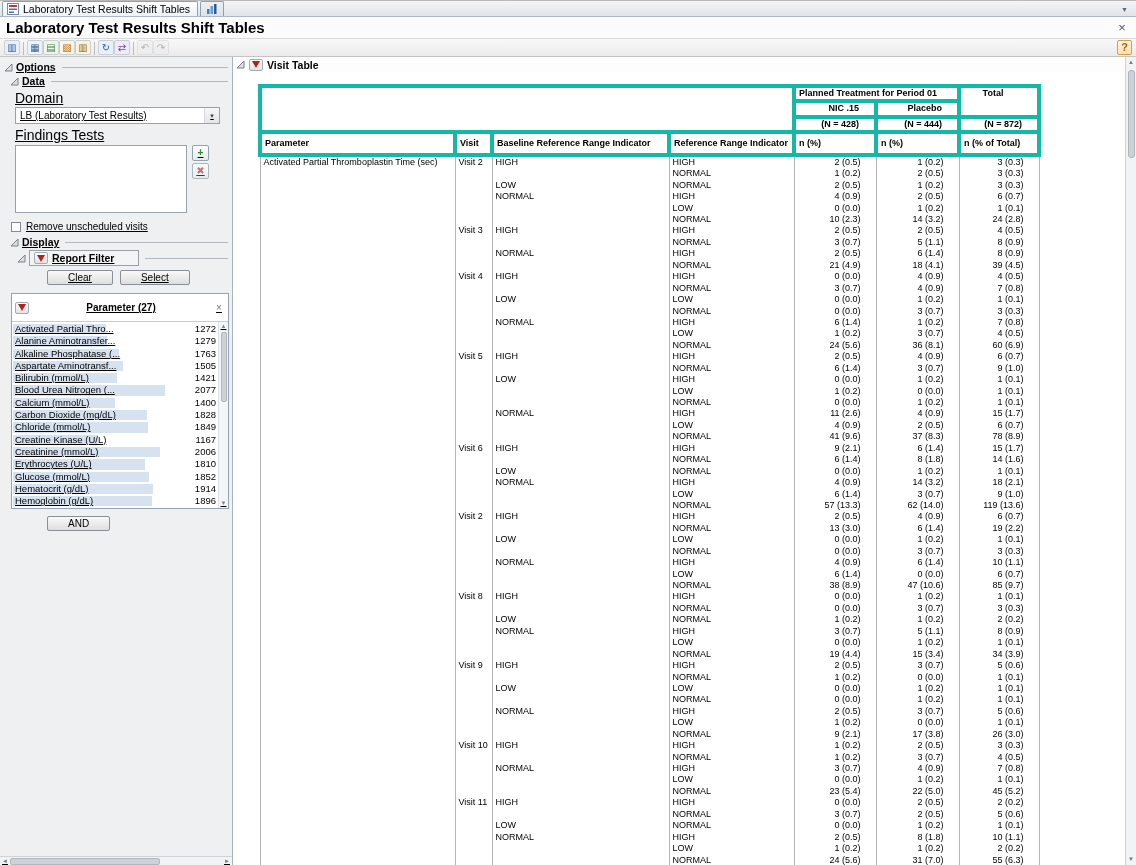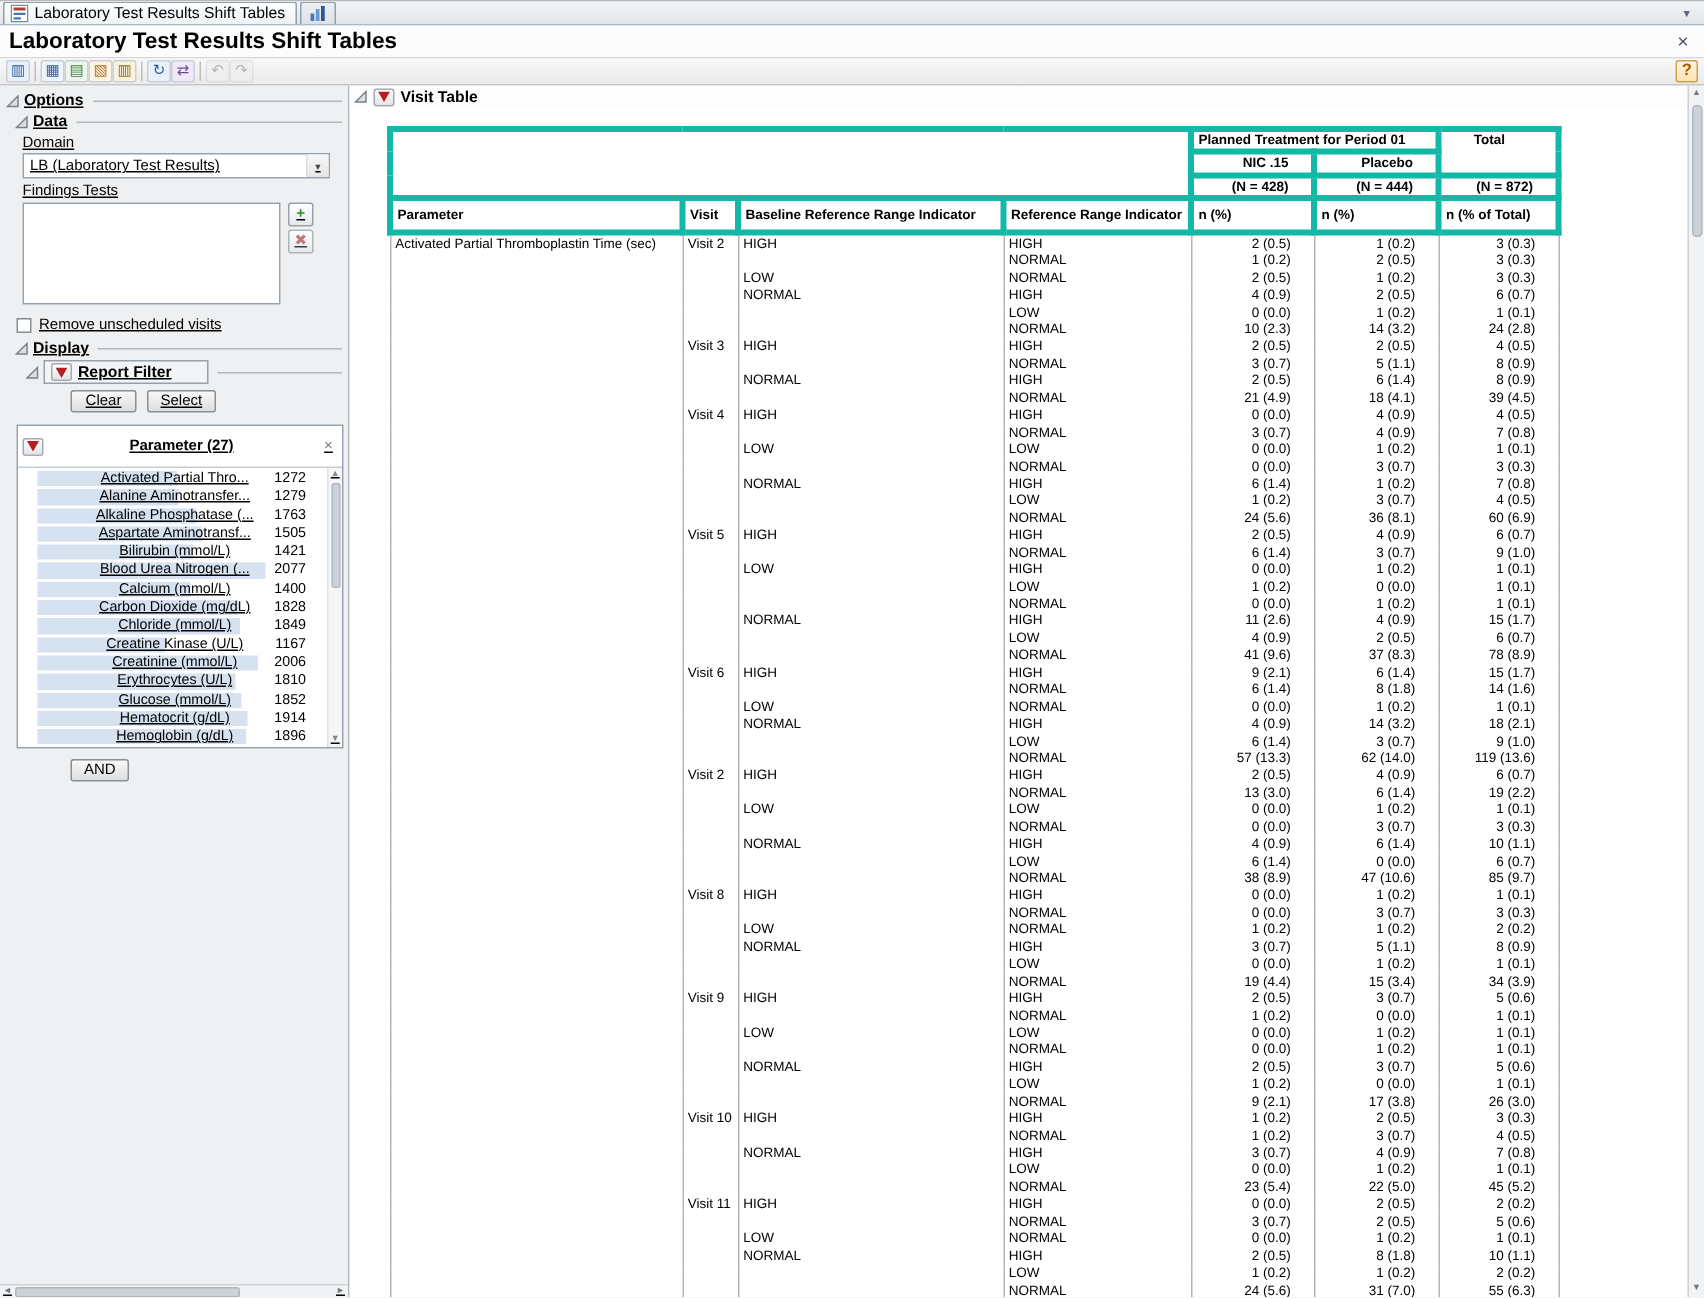--- a/index.html
+++ b/index.html
@@ -34,49 +34,49 @@
 
   
   .sidebar { width:233px; flex:0 0 auto; background:#eef0f1; border-right:1px solid #aab2ba; display:flex; flex-direction:column;text-decoration:underline; }
   .sidebar-inner { flex:1; padding:2px 3px 0 3px; overflow:hidden; }
 
   .outline { display:flex; align-items:center; gap:3px; margin:2px 1px 2px 1px; }
   .outline .rule { flex:1; height:1px; background:#b2b8be; margin-left:3px; }
   .outline b { font-size:10.5px; }
   .indent1 { margin-left:7px; }
 
-  .lbl { font-size:10px; margin:3px 0 1px 12px; display:block; }
+  .lbl { font-size:14px; margin:3px 0 1px 12px; display:block; }
   .combo { margin-left:12px; width:205px; height:17px; background:#fff; border:1px solid #98a2ac; display:flex; align-items:center; font-size:10px; padding-left:4px; }
   .combo .cspacer { flex:1; }
   .combo-arrow { width:15px; height:15px; display:flex; align-items:center; justify-content:center; color:#444; font-size:7px; border-left:1px solid #d7dbdf; background:linear-gradient(#f7f7f7,#e5e5e5); }
 
   .findings-row { display:flex; margin:2px 0 0 12px; }
   .listbox { width:172px; height:68px; background:#fff; border:1px solid #98a2ac; }
   .side-btns { display:flex; flex-direction:column; margin-left:5px; gap:2px; }
   .sbtn { width:17px; height:16px; border:1px solid #98a2ac; background:linear-gradient(#ffffff,#e6e9ec); font-size:10px; font-weight:bold; text-align:center; line-height:14px; border-radius:2px; }
   .sbtn.add { color:#2e8b2e; }
   .sbtn.del { color:#b05050; opacity:.75; }
 
   .cbrow { display:flex; align-items:center; gap:5px; margin:8px 0 4px 8px; font-size:10px; }
   .cb { width:10px; height:10px; background:#fff; border:1px solid #848c94; flex:0 0 auto; }
 
   .rt-btn { width:14px; height:12px; border:1px solid #a6aaae; background:linear-gradient(#fefefe,#e3e3e3); display:inline-flex; align-items:center; justify-content:center; border-radius:2px; flex:0 0 auto; }
 
   .rf-frame { display:inline-flex; align-items:center; gap:4px; border:1px solid #98a0a8; background:#f3f4f5; padding:1px 24px 1px 4px; }
   .rf-frame b { font-size:10.5px; }
 
   .btnrow { display:flex; gap:7px; margin:4px 0 6px 44px; }
-  .pbtn { min-width:44px; padding:1px 8px; font-size:10px; border:1px solid #888f96; border-radius:2px; background:linear-gradient(#f9f9f9,#dedede); text-align:center; }
+  .pbtn { min-width:44px; padding:1px 20px; font-size:10px; border:1px solid #888f96; border-radius:2px; background:linear-gradient(#f9f9f9,#dedede); text-align:right; }
 
   .filter-box { width:218px; margin:8px 0 0 8px; background:#fff; border:1px solid #94a2b4; display:flex; flex-direction:column; }
   .filter-header { display:flex; align-items:center; height:28px; border-bottom:1px solid #c8cdd2; padding:0 3px; gap:3px; }
   .filter-title { flex:1; text-align:center; font-weight:bold; font-size:10px; }
   .filter-close { color:#777; font-size:10px; width:12px; text-align:center; }
   .filter-body { display:flex; }
-  .filter-list { flex:1; padding:1px 12px; overflow:hidden;text-align:center; }
+  .filter-list { flex:1; padding:1px 0; overflow:hidden; }
   .fitem { position:relative; height:12.3px; line-height:12.2px; font-size:9.5px; padding-left:3px; white-space:nowrap; overflow:hidden; }
   .fbar { position:absolute; left:1px; top:1px; bottom:1px; background:#d6e2f0; }
   .flabel { position:relative; }
   .fcount { position:absolute; right:2px; top:0; }
   .filter-scrollbar { width:10px; flex:0 0 auto; border-left:1px solid #dde1e5; background:#f4f5f6; display:flex; flex-direction:column; align-items:center; }
   .fs-arrow { font-size:6px; color:#808890; line-height:9px; height:9px; }
   .fs-track { flex:1; width:100%; display:flex; justify-content:center; padding-top:1px; }
   .fs-thumb { width:6px; height:70px; background:#ccd2d8; border:1px solid #b2b8be; border-radius:2px; }
 
   .and-btn { margin:7px 0 0 44px; min-width:38px; }

